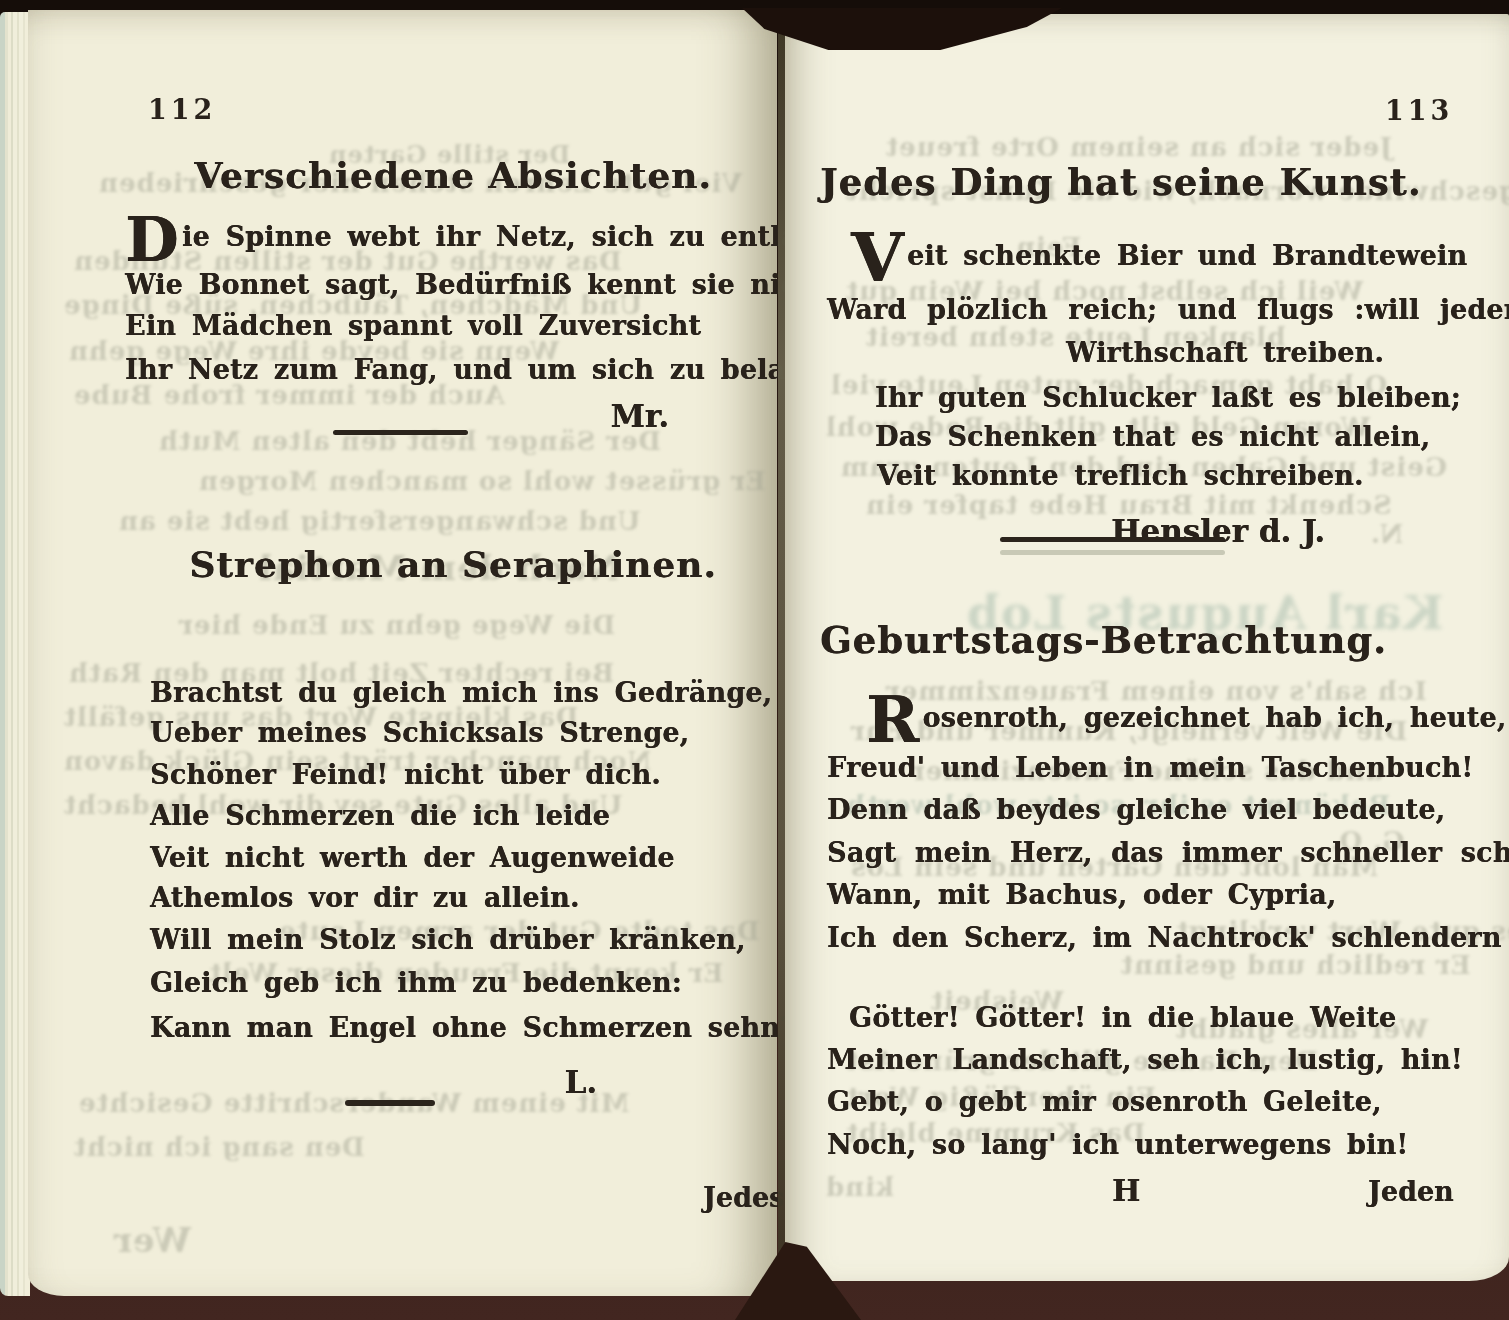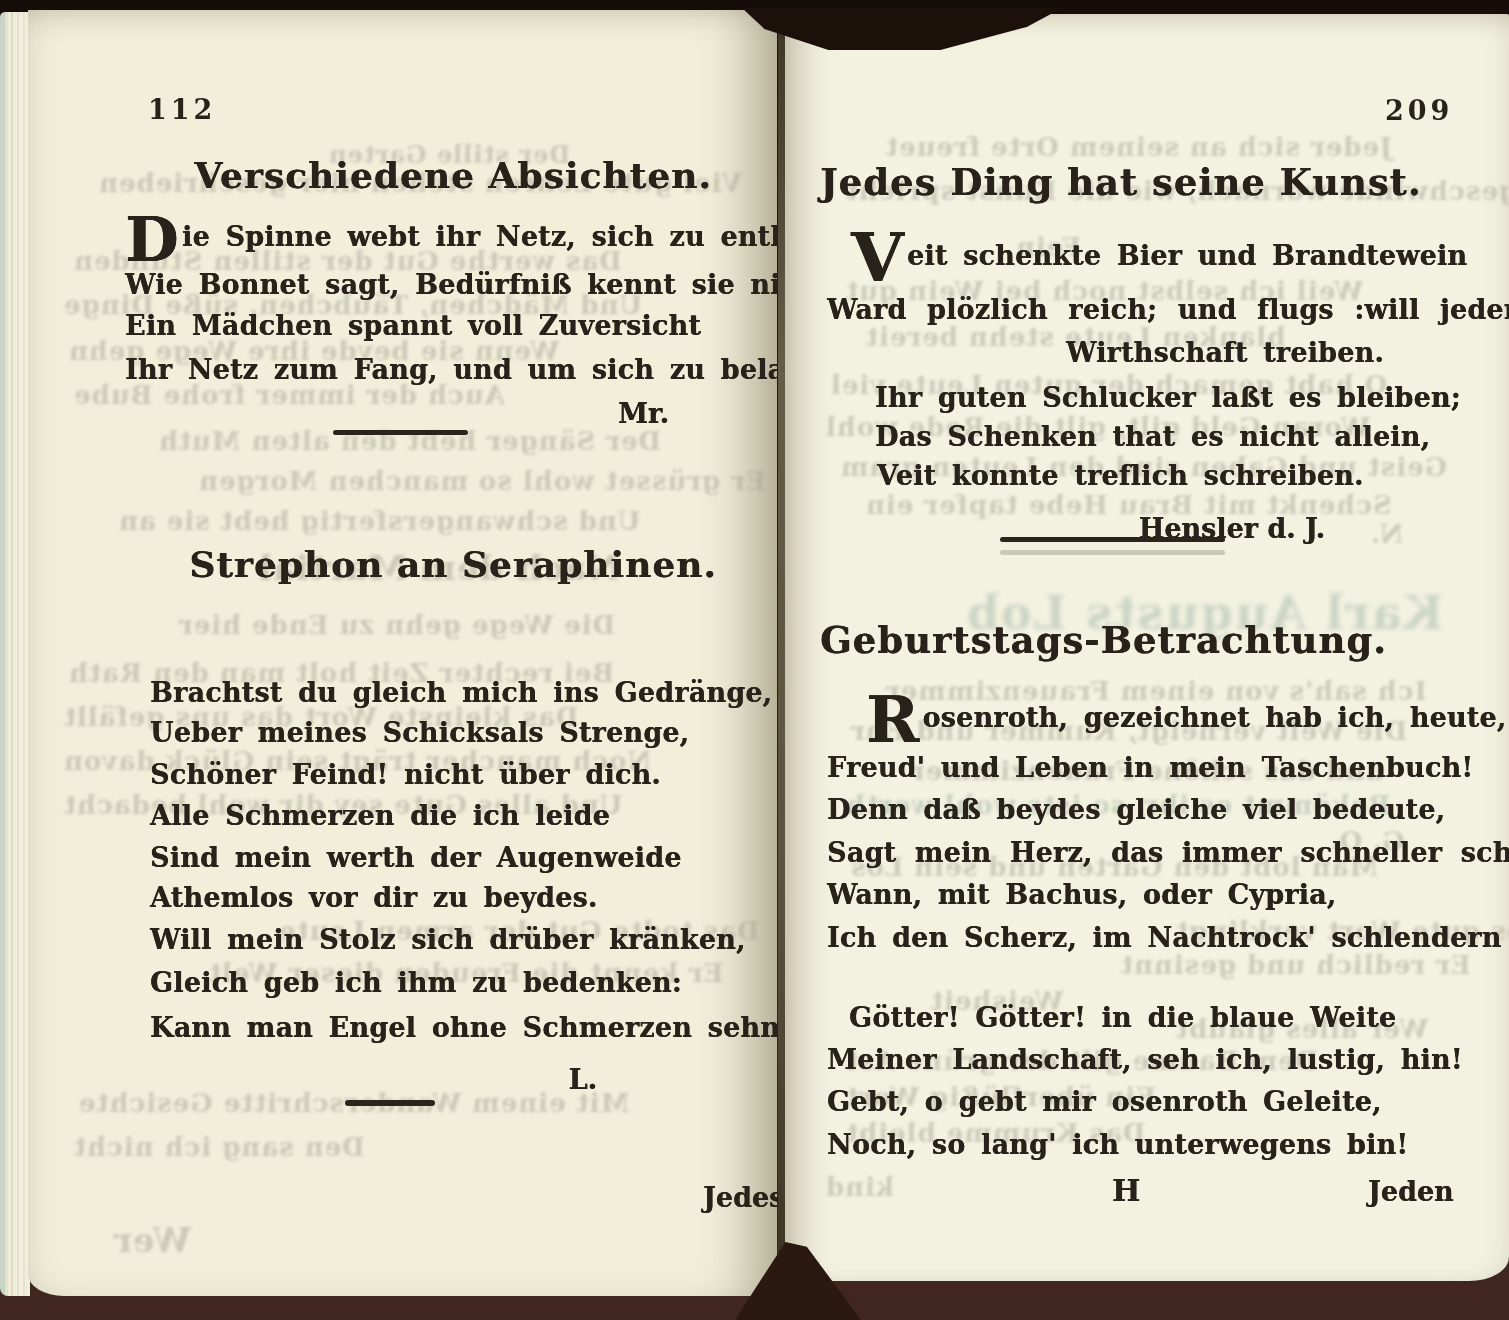--- a/index.html
+++ b/index.html
@@ -29,21 +29,21 @@
   .top-wedge{position:absolute;z-index:4;left:742px;top:8px;width:320px;height:42px;background:#1c100b;
     clip-path:polygon(0 0,100% 0,89% 45%,62% 100%,27% 100%,7% 50%);}
   .bottom-notch{position:absolute;z-index:3;left:735px;top:1242px;width:126px;height:78px;background:#2a1811;
     clip-path:polygon(40% 0,57% 6%,100% 100%,0 100%);}
   .pagenum{position:absolute;font-weight:700;font-size:27px;letter-spacing:4px;color:#29221b;}
   .title{position:absolute;font-weight:700;font-size:36px;letter-spacing:1px;color:#29221b;
     text-align:center;white-space:nowrap;text-shadow:.45px 0 currentColor;}
   .line{position:absolute;font-weight:700;font-size:27px;line-height:30px;color:#29221b;
     white-space:nowrap;word-spacing:6px;letter-spacing:.2px;text-shadow:.35px 0 currentColor;}
   .dropcap{display:inline-block;font-size:62px;line-height:0;vertical-align:-15px;margin-right:3px;}
-  .sig{position:absolute;font-weight:700;font-size:27px;color:#29221b;white-space:nowrap;
+  .sig{position:absolute;font-weight:700;font-size:31px;color:#29221b;white-space:nowrap;
     text-shadow:.35px 0 currentColor;}
   .rule{position:absolute;height:5px;background:#2b241c;border-radius:3px;}
   .rule-echo{box-shadow:0 13px 0 0 rgba(148,152,130,.45);}
   .catchword{position:absolute;font-weight:700;font-size:27px;color:#29221b;
     text-shadow:.35px 0 currentColor;white-space:nowrap;}
   .bleed{position:absolute;transform:scaleX(-1);filter:blur(1.4px);opacity:.5;
     color:#a6a795;font-weight:700;font-size:26px;white-space:nowrap;letter-spacing:1px;}
   .bleed.big{font-size:34px;}
   .bleed.green{color:#9cb4a5;font-size:46px;opacity:.45;filter:blur(2.2px);letter-spacing:2px;}
   .bleed.greenish{color:#a3b4a4;}
@@ -86,22 +86,22 @@
     <div class="line" style="top:303px;left:97px">Ein Mädchen spannt voll Zuversicht</div>
     <div class="line" style="top:347px;left:97px">Ihr Netz zum Fang, und um sich zu belasten.</div>
     <div class="sig" style="top:390px;right:108px">Mr.</div>
     <div class="rule" style="top:422px;left:305px;width:135px"></div>
 
     <div class="title" style="left:100px;top:535px;width:650px">Strephon an Seraphinen.</div>
     <div class="line" style="top:670px;left:122px">Brachtst du gleich mich ins Gedränge,</div>
     <div class="line" style="top:710px;left:122px">Ueber meines Schicksals Strenge,</div>
     <div class="line" style="top:752px;left:122px">Schöner Feind! nicht über dich.</div>
     <div class="line" style="top:793px;left:122px">Alle Schmerzen die ich leide</div>
-    <div class="line" style="top:835px;left:122px">Sind mein werth der Augenweide</div>
-    <div class="line" style="top:875px;left:122px">Athemlos vor dir zu beydes.</div>
+    <div class="line" style="top:835px;left:122px">Veit nicht werth der Augenweide</div>
+    <div class="line" style="top:875px;left:122px">Athemlos vor dir zu allein.</div>
     <div class="line" style="top:917px;left:122px">Will mein Stolz sich drüber kränken,</div>
     <div class="line" style="top:960px;left:122px">Gleich geb ich ihm zu bedenken:</div>
     <div class="line" style="top:1005px;left:122px">Kann man Engel ohne Schmerzen sehn?</div>
     <div class="sig" style="top:1056px;right:180px">L.</div>
     <div class="rule" style="top:1092px;left:317px;width:90px;height:6px"></div>
 
     <div class="catchword" style="top:1174px;left:675px">Jedes</div>
   </div>
 
   <div class="page page-right">
@@ -125,21 +125,21 @@
     <span class="bleed" style="top:838px;left:65px">Man lobt den Garten und sein Los</span>
     <span class="bleed" style="top:902px;left:390px">Wie manches gute Wort verklingt</span>
     <span class="bleed" style="top:936px;left:335px">Er redlich und gesinnt</span>
     <span class="bleed" style="top:972px;left:145px">Weisheit</span>
     <span class="bleed" style="top:1000px;left:390px">Wer alles glaubt</span>
     <span class="bleed" style="top:1032px;left:60px">Dem Baume gilt der grüne Ast</span>
     <span class="bleed" style="top:1068px;left:60px">Ein überflüßig Wort</span>
     <span class="bleed" style="top:1104px;left:60px">Das Krumme bleibt</span>
     <span class="bleed" style="top:1158px;left:40px">kind</span>
 
-    <div class="pagenum" style="left:600px;top:81px">209</div>
+    <div class="pagenum" style="left:600px;top:81px">113</div>
 
     <div class="title" style="left:35px;top:146px;width:560px;font-size:37px">Jedes Ding hat seine Kunst.</div>
     <div class="line" style="top:227px;left:66px"><span class="dropcap" style="font-size:68px;vertical-align:-16px">V</span><span>eit schenkte Bier und Brandtewein</span></div>
     <div class="line" style="top:281px;left:42px;word-spacing:11px">Ward plözlich reich; und flugs :will jeder</div>
     <div class="line" style="top:324px;left:281px">Wirthschaft treiben.</div>
     <div class="line" style="top:369px;left:90px">Ihr guten Schlucker laßt es bleiben;</div>
     <div class="line" style="top:408px;left:90px">Das Schenken that es nicht allein,</div>
     <div class="line" style="top:447px;left:92px">Veit konnte treflich schreiben.</div>
     <div class="sig" style="top:499px;right:184px">Hensler d. J.</div>
     <div class="rule rule-echo" style="top:523px;left:215px;width:225px"></div>

